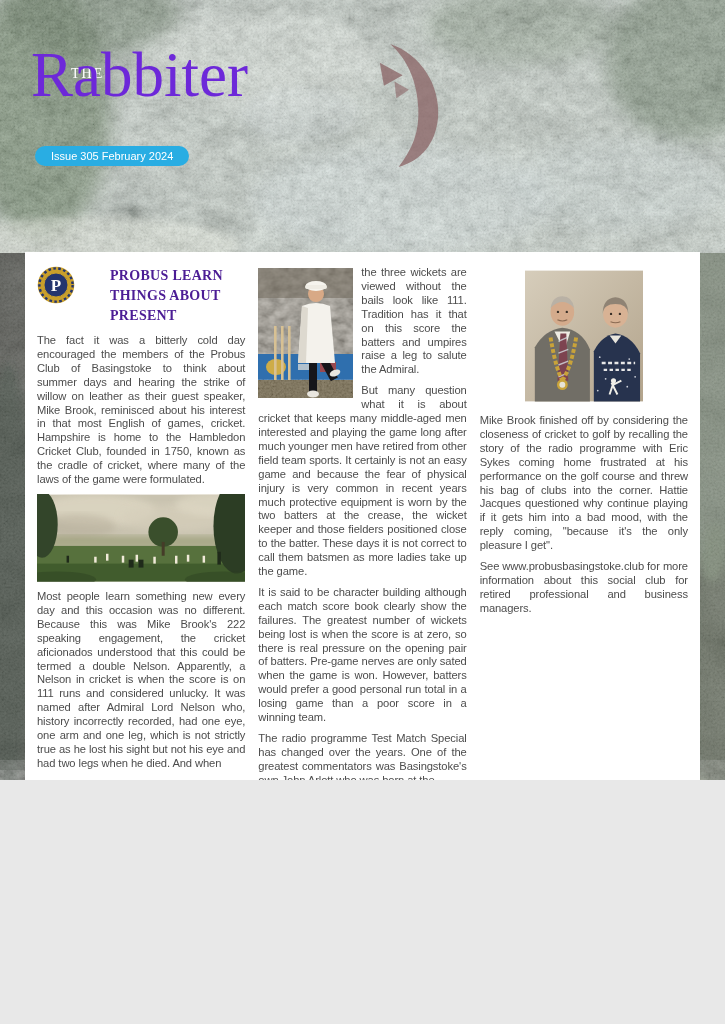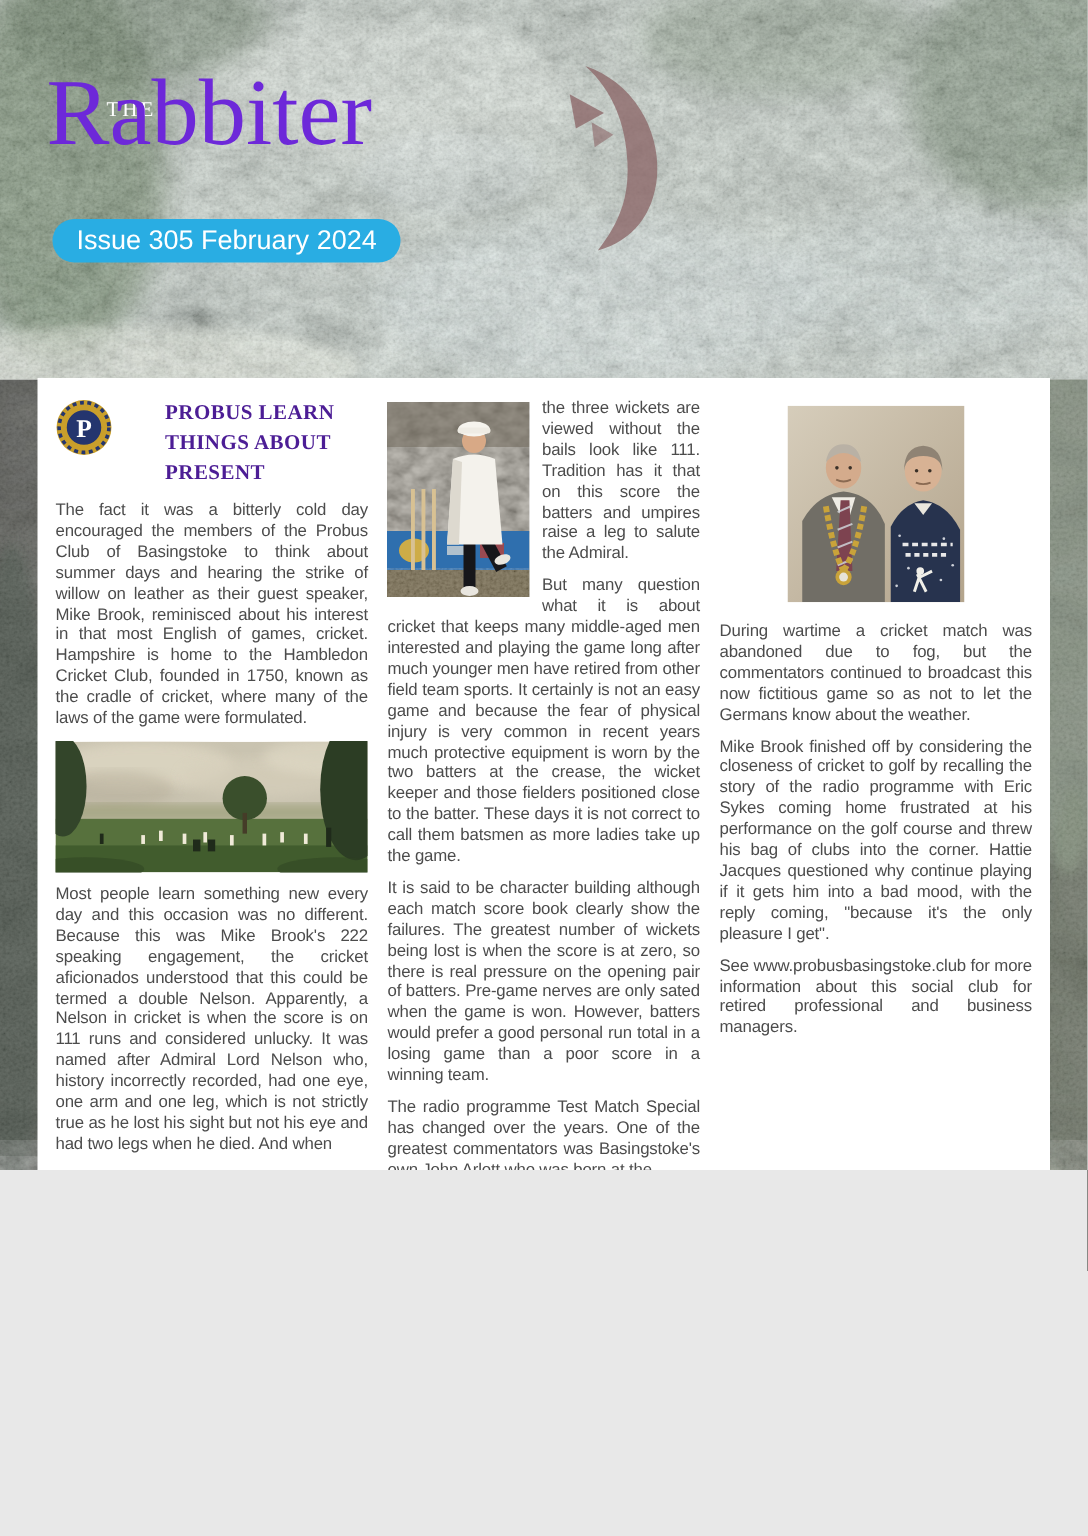--- a/index.html
+++ b/index.html
@@ -7,21 +7,21 @@
         background:#fff;font-family:"Liberation Sans",sans-serif;}
   .photo{position:absolute;left:0;z-index:0;display:block;}
 
   
   .masthead{position:absolute;left:0;top:0;width:725px;height:253px;z-index:1;}
   .rabbit-logo{position:absolute;left:348px;top:44px;z-index:1;}
   .mast-the{position:absolute;left:71px;top:66px;color:#fff;font-family:"Liberation Serif",serif;
             font-size:14px;letter-spacing:2px;z-index:2;}
   .mast-title{position:absolute;left:31px;top:44px;color:#6d28d9;font-family:"Liberation Serif",serif;
               font-size:63px;line-height:1;z-index:2;}
-  .issue-badge{position:absolute;left:35px;top:146px;z-index:2;color:#fff;font-size:18px;
+  .issue-badge{position:absolute;left:35px;top:146px;z-index:2;color:#fff;font-size:11px;
                padding:4px 16px;border-radius:15px;background:var(--accent-blue,#29ade3);}
 
   
   .card{position:absolute;left:25px;top:252px;width:675px;height:545px;background:#fff;z-index:2;
         box-sizing:border-box;padding:14px 12px 12px 12px;overflow:hidden;}
   .cols{display:flex;gap:13px;}
   .col{flex:1 1 0;min-width:0;}
   .art-head{display:flex;align-items:flex-start;gap:7px;margin-bottom:8px;}
   .art-title{font-family:"Liberation Serif",serif;font-weight:bold;font-size:14px;line-height:20px;
              color:#4c1d95;letter-spacing:.3px;margin-left:28px;}
@@ -268,21 +268,20 @@
                 <circle cx="74" cy="122" r="0.9"></circle>
                 <circle cx="112" cy="108" r="0.9"></circle>
             </g>
             <ellipse cx="92" cy="44" rx="12.5" ry="14" fill="#d8b294"></ellipse>
             <path d="M79,44 Q79,28 92,27 Q105,28 105,44 Q104,34 92,34 Q80,34 79,44 Z" fill="#8f8374"></path>
             <circle cx="87.5" cy="44" r="1.2" fill="#3a3028"></circle>
               <circle cx="96.5" cy="44" r="1.2" fill="#3a3028"></circle>
             <path d="M87,52 Q92,54 97,52" fill="none" stroke="#8a6a52" stroke-width="1.2"></path>
           </svg>
         </div>
-        <p class="body-p">During wartime a cricket match was abandoned due to fog, but the commentators continued to broadcast this now fictitious game so as not to let the Germans know about the weather.</p>
         <p class="body-p">Mike Brook finished off by considering the closeness of cricket to golf by recalling the story of the radio programme with Eric Sykes coming home frustrated at his performance on the golf course and threw his bag of clubs into the corner. Hattie Jacques questioned why continue playing if it gets him into a bad mood, with the reply coming, "because it's the only pleasure I get".</p>
         <p class="body-p">See www.probusbasingstoke.club for more information about this social club for retired professional and business managers.</p>
       </div>
     </div>
     <div class="card-rule"></div>
   </div>
 
   <div class="f-more">and much more</div>
   <div class="f-comm">
     <span style="display:block">The Hambledon</span>

